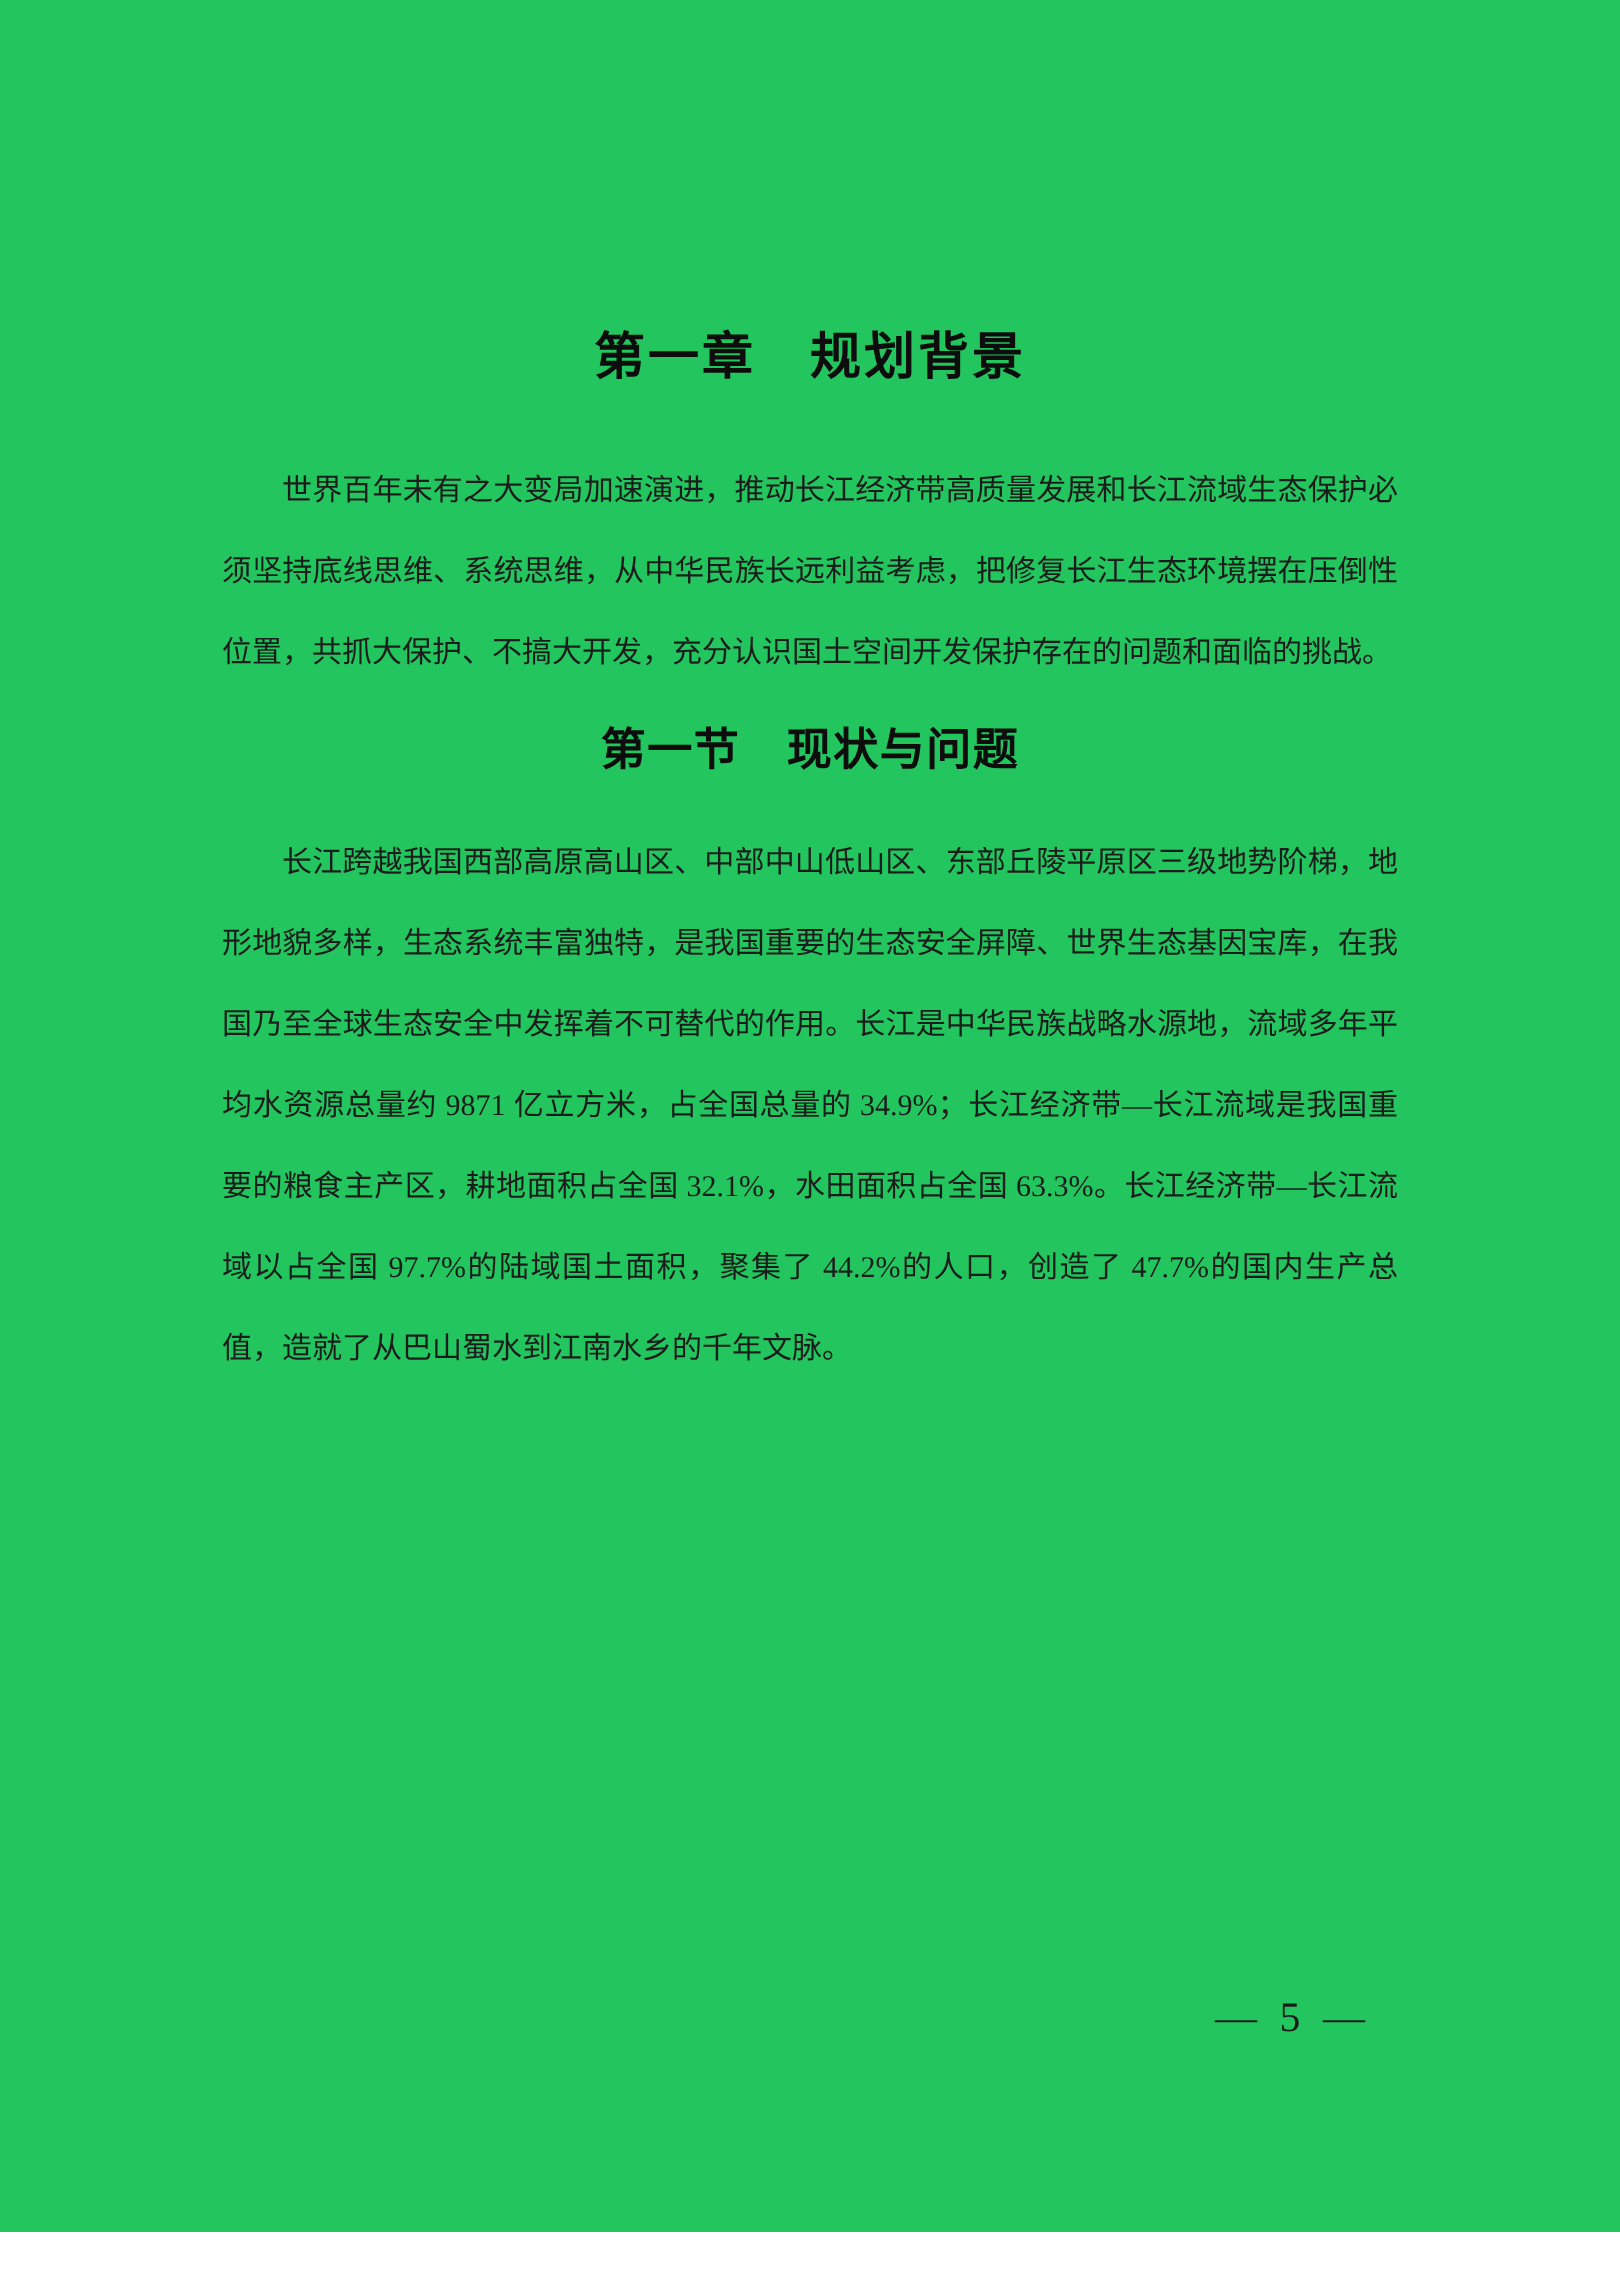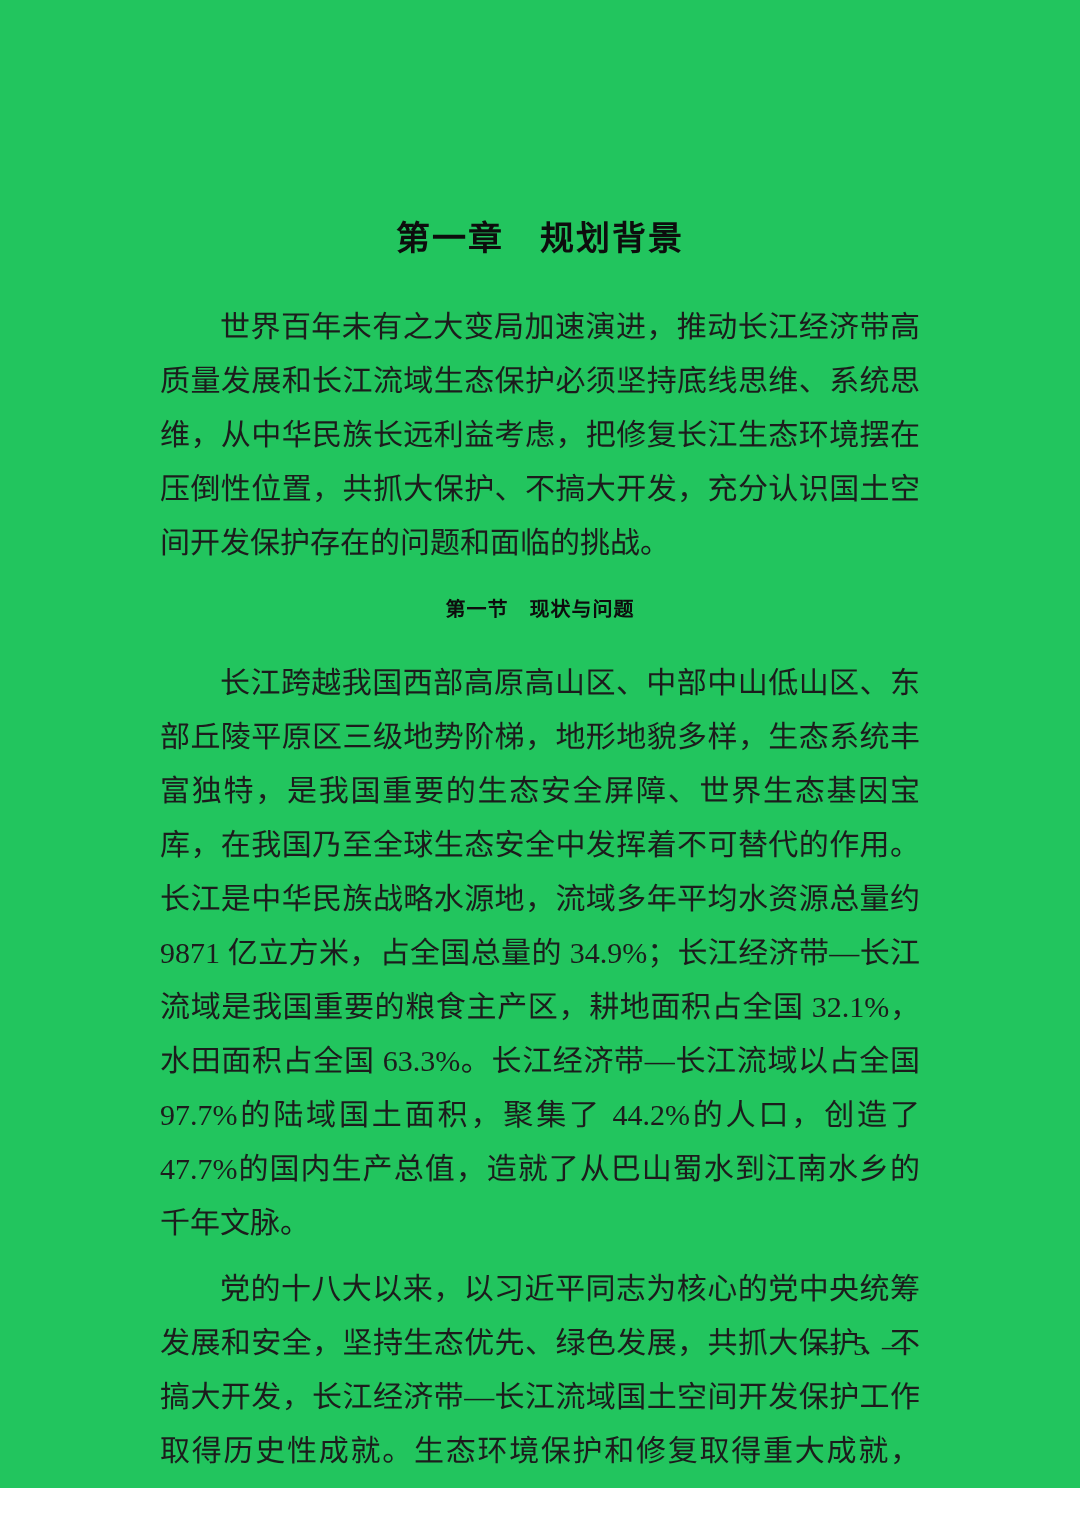--- a/index.html
+++ b/index.html
@@ -28,30 +28,30 @@
     font-size: 34px;
     line-height: 44px;
     letter-spacing: 2px;
     text-align: center;
     color: #0d0d0d;
     margin: 0 0 40px 0;
   }
   .section-title {
     font-family: "Liberation Sans", "DejaVu Sans", sans-serif;
     font-weight: 700;
-    font-size: 20px;
+    font-size: 30px;
     line-height: 42px;
     letter-spacing: 1px;
     text-align: center;
     color: #0d0d0d;
     margin: 18px 0 26px 0;
   }
   p.body-paragraph {
-    margin: 12px;
-    font-size: 30px;
+    margin: 0;
+    font-size: 20px;
     line-height: 54px;
     text-align: justify;
     text-justify: inter-ideograph;
     text-indent: 2em;
     color: #1c1c1c;
   }
   .page-footer {
     position: absolute;
     right: 166px;
     bottom: 126px;
@@ -68,18 +68,17 @@
   <div class="content">
 
     <h1 class="chapter-title">第一章　规划背景</h1>
 
     <p class="body-paragraph">世界百年未有之大变局加速演进，推动长江经济带高质量发展和长江流域生态保护必须坚持底线思维、系统思维，从中华民族长远利益考虑，把修复长江生态环境摆在压倒性位置，共抓大保护、不搞大开发，充分认识国土空间开发保护存在的问题和面临的挑战。</p>
 
     <h2 class="section-title">第一节　现状与问题</h2>
 
     <p class="body-paragraph">长江跨越我国西部高原高山区、中部中山低山区、东部丘陵平原区三级地势阶梯，地形地貌多样，生态系统丰富独特，是我国重要的生态安全屏障、世界生态基因宝库，在我国乃至全球生态安全中发挥着不可替代的作用。长江是中华民族战略水源地，流域多年平均水资源总量约 9871 亿立方米，占全国总量的 34.9%；长江经济带—长江流域是我国重要的粮食主产区，耕地面积占全国 32.1%，水田面积占全国 63.3%。长江经济带—长江流域以占全国 97.7%的陆域国土面积，聚集了 44.2%的人口，创造了 47.7%的国内生产总值，造就了从巴山蜀水到江南水乡的千年文脉。</p>
 
-    <p class="body-paragraph">党的十八大以来，以习近平同志为核心的党中央统筹发展和安全，坚持生态优先、绿色发展，共抓大保护、不搞大开发，长江经济带—长江流域国土空间开发保护工作取得历史性成就。生态环境保护和修复取得重大成就，“一江碧水向东流”美景重现，森林、草原、河</p>
 
   </div>
 
   <div class="page-footer">— 5 —</div>
 </div>
 
 </body></html>

